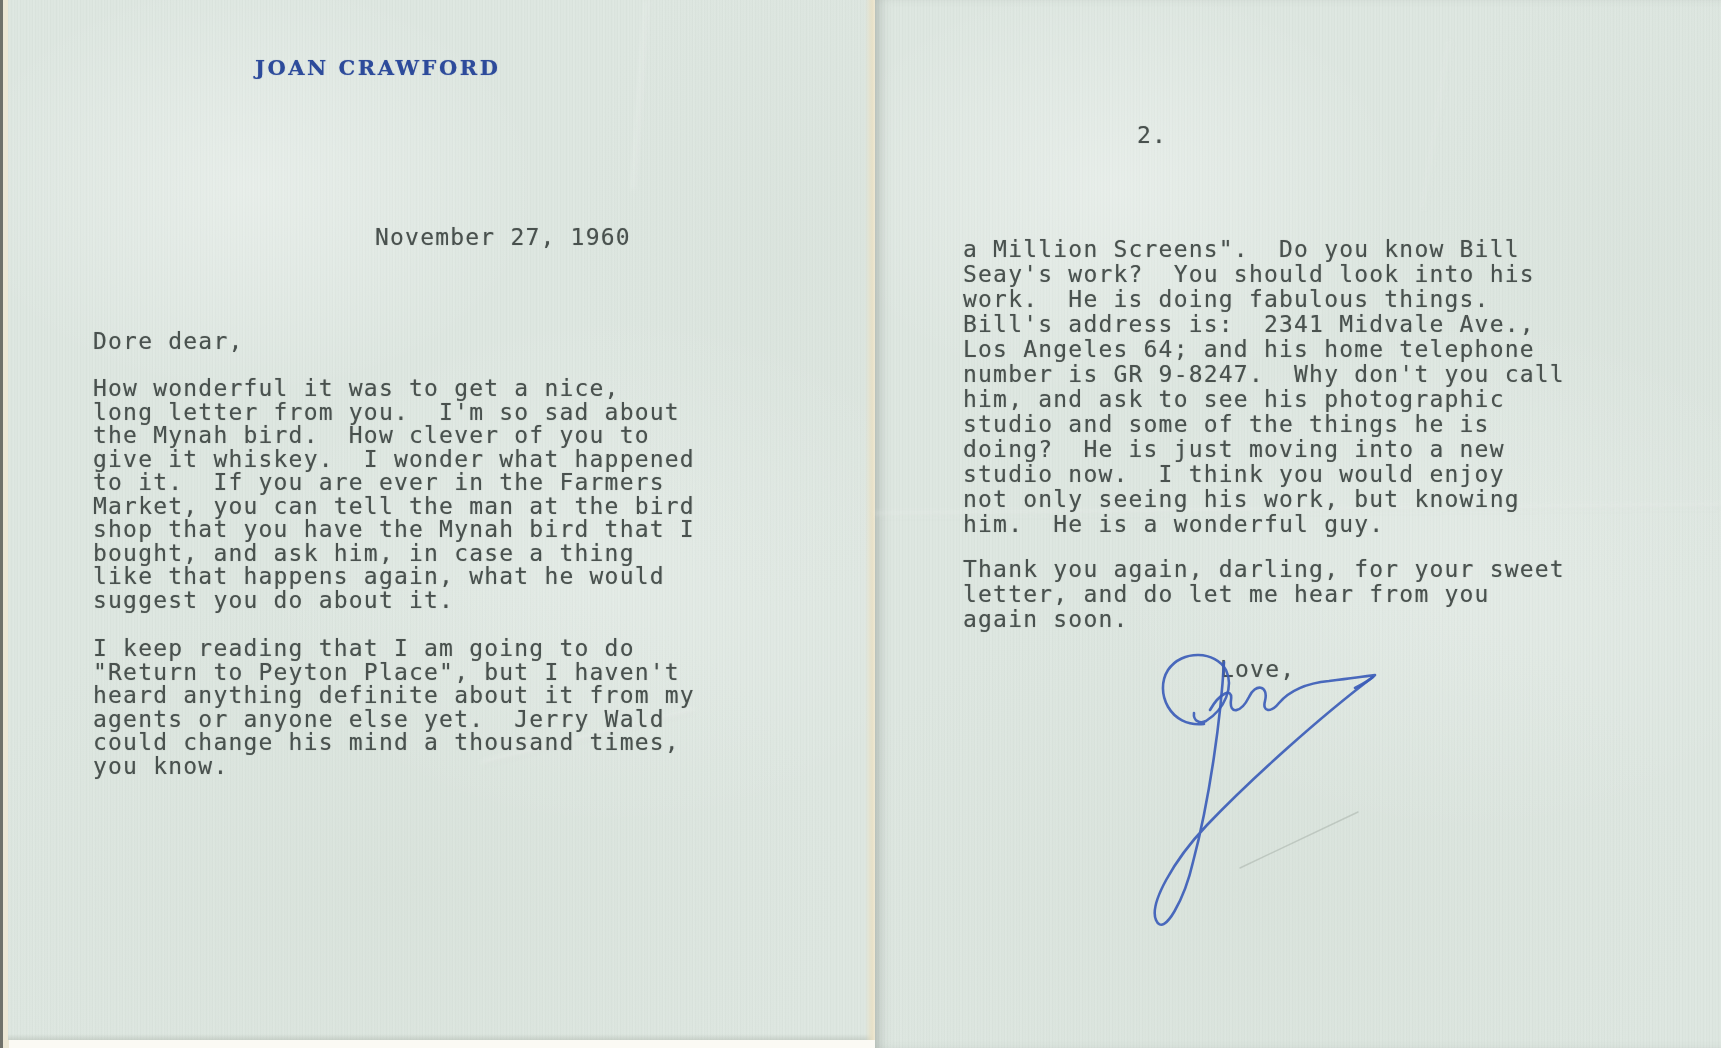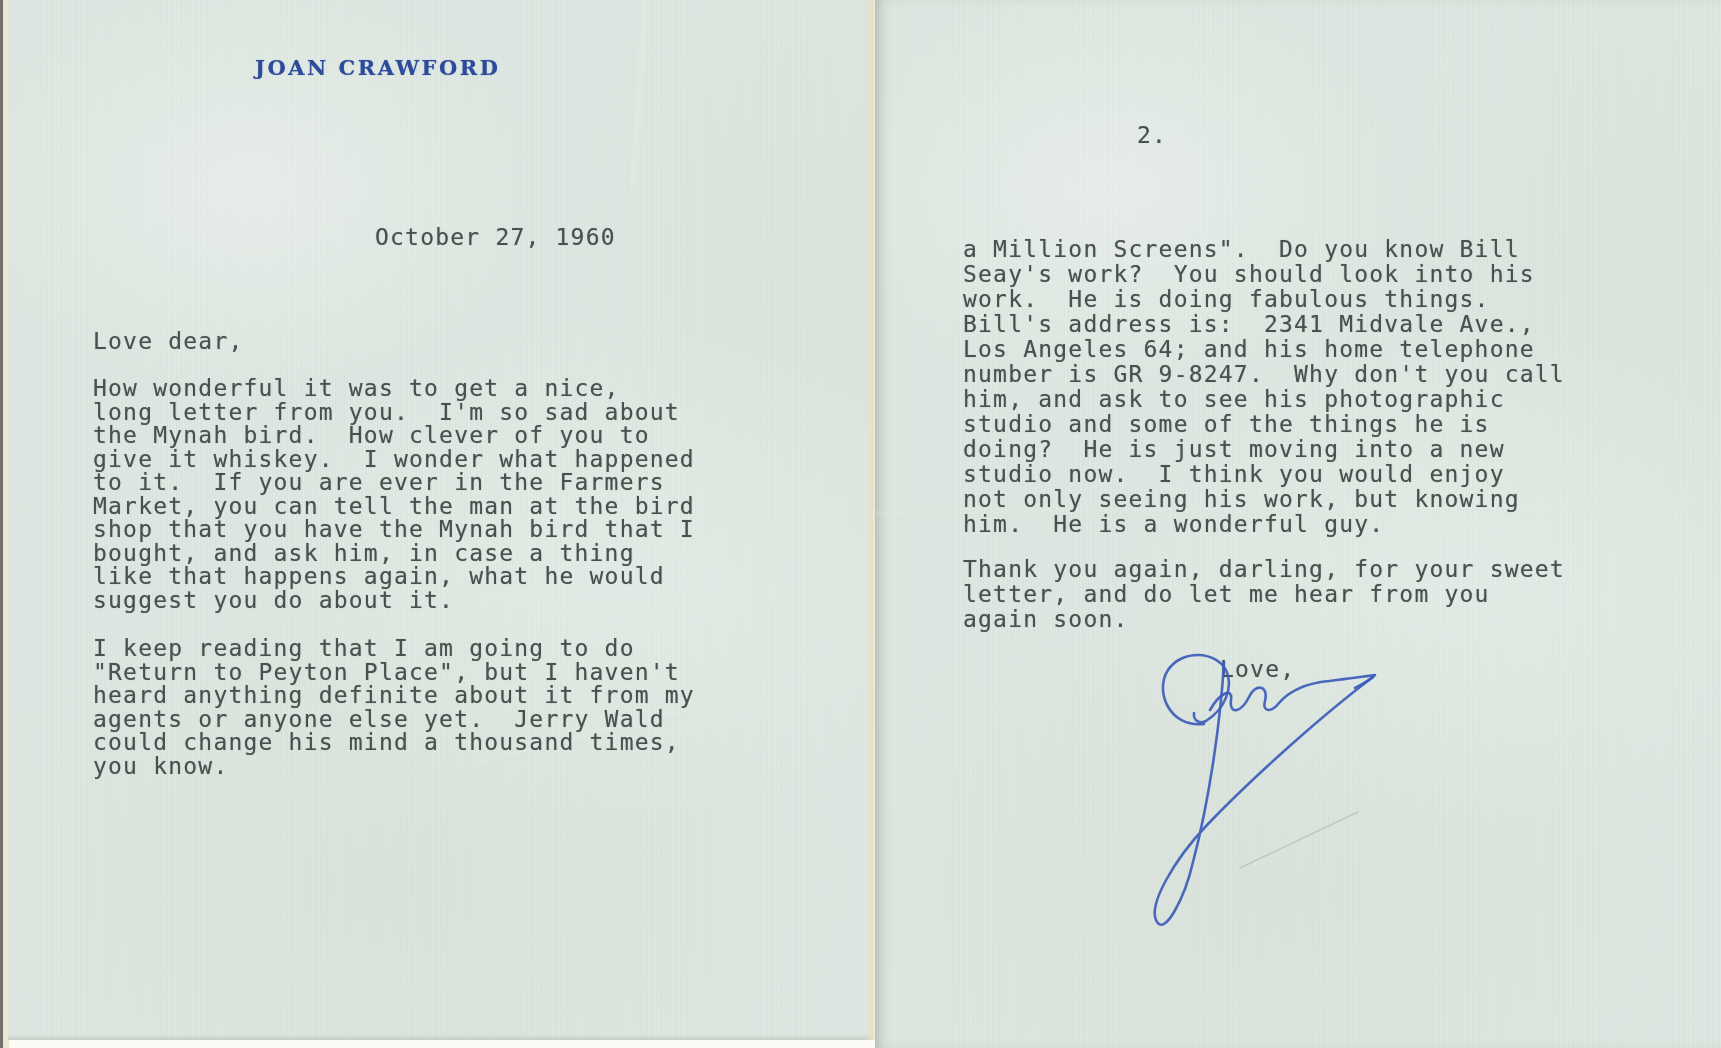--- a/index.html
+++ b/index.html
@@ -80,22 +80,22 @@
 <body>
 
 <div class="scan">
   <div class="edge-dark"></div>
   <div class="edge-cream"></div>
 
   <div class="page page1">
     <div class="crease c1"></div>
     <div class="crease c2"></div>
     <div class="letterhead">JOAN CRAWFORD</div>
-    <div class="typed date">October 27, 1960</div>
-    <div class="typed salutation">Love dear,</div>
+    <div class="typed date">November 27, 1960</div>
+    <div class="typed salutation">Dore dear,</div>
     <div class="typed p1a">How wonderful it was to get a nice,
 long letter from you.  I'm so sad about
 the Mynah bird.  How clever of you to
 give it whiskey.  I wonder what happened
 to it.  If you are ever in the Farmers
 Market, you can tell the man at the bird
 shop that you have the Mynah bird that I
 bought, and ask him, in case a thing
 like that happens again, what he would
 suggest you do about it.</div>

